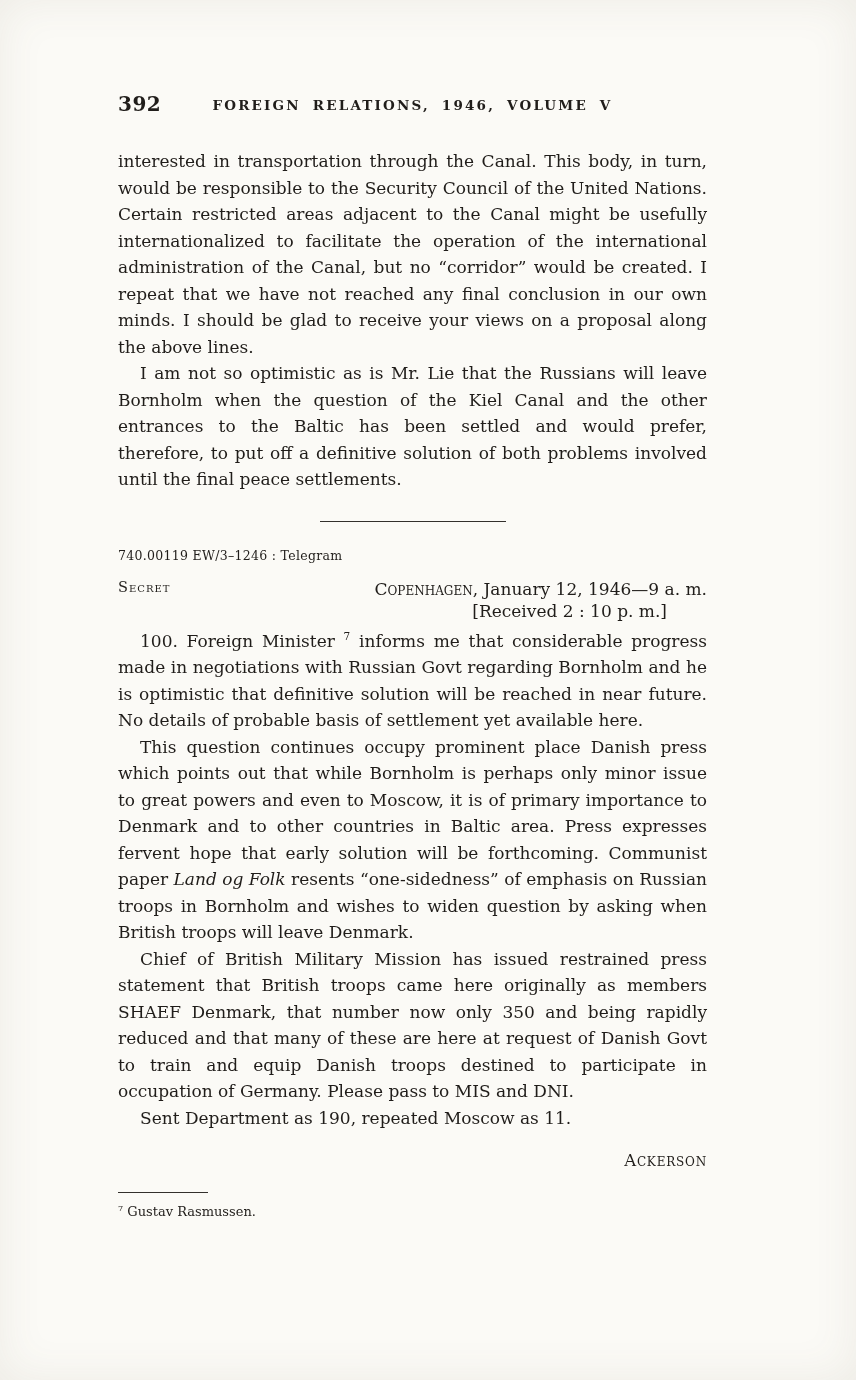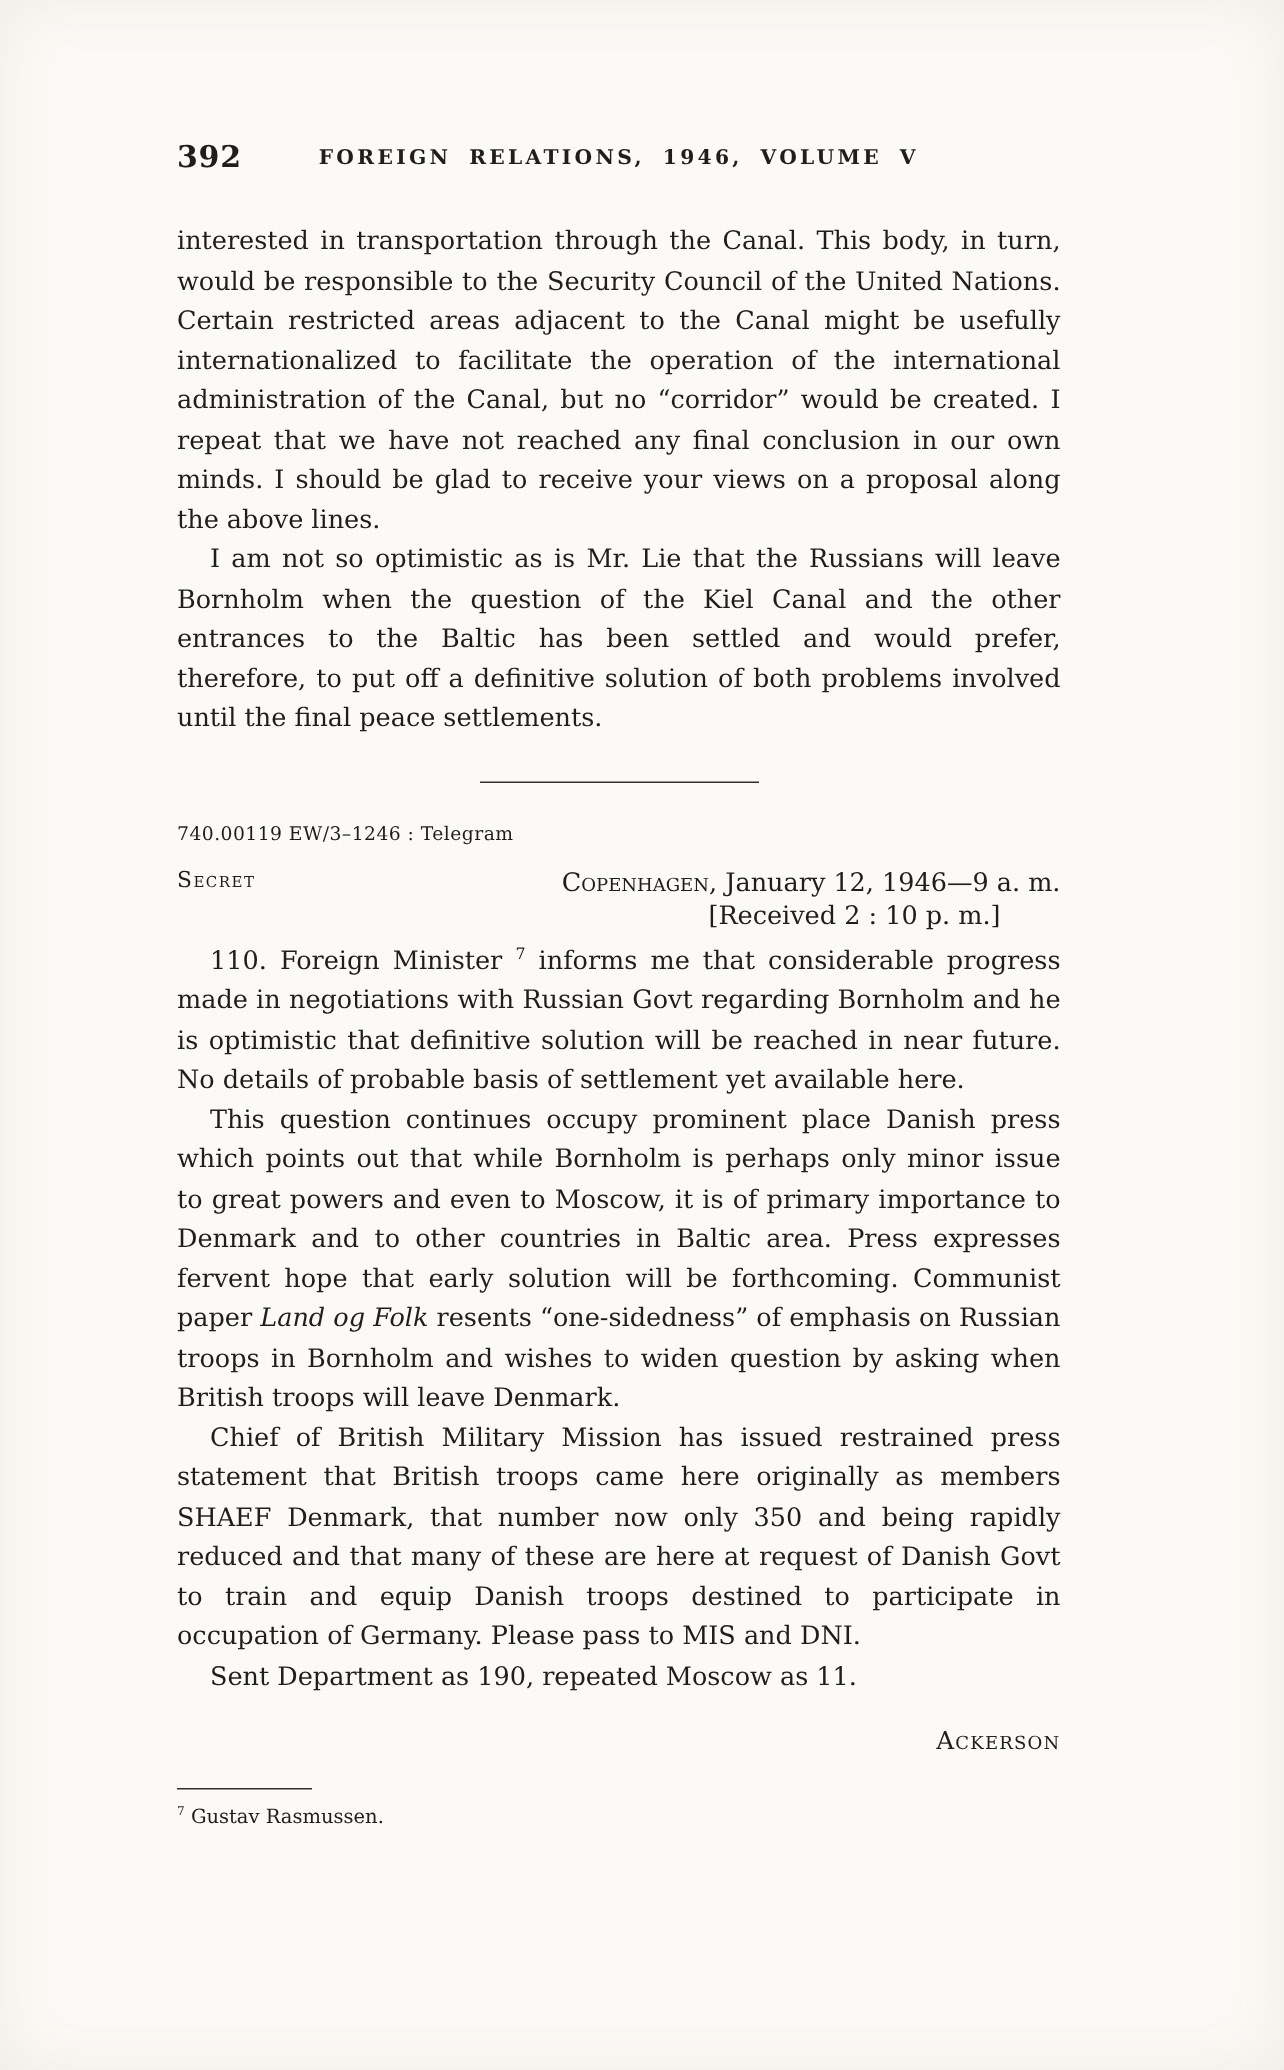--- a/index.html
+++ b/index.html
@@ -130,21 +130,21 @@
 
   <section class="doc">
     <p class="doc-ref">740.00119 EW/3–1246 : Telegram</p>
 
     <div class="dateline-row">
       <span class="classification">Secret</span>
       <span class="dateline"><span class="smallcaps">Copenhagen</span><span>, January 12, 1946—9 a. m.</span></span>
     </div>
     <p class="received">[Received 2 : 10 p. m.]</p>
 
-    <p class="para indent"><span>110. Foreign Minister </span><sup>7</sup><span> informs me that considerable progress made in negotiations with Russian Govt regarding Bornholm and he is optimistic that definitive solution will be reached in near future. No details of probable basis of settlement yet available here.</span></p>
+    <p class="para indent"><span>100. Foreign Minister </span><sup>7</sup><span> informs me that considerable progress made in negotiations with Russian Govt regarding Bornholm and he is optimistic that definitive solution will be reached in near future. No details of probable basis of settlement yet available here.</span></p>
 
     <p class="para indent"><span>This question continues occupy prominent place Danish press which points out that while Bornholm is perhaps only minor issue to great powers and even to Moscow, it is of primary importance to Denmark and to other countries in Baltic area. Press expresses fervent hope that early solution will be forthcoming. Communist paper </span><em>Land og Folk</em><span> resents “one-sidedness” of emphasis on Russian troops in Bornholm and wishes to widen question by asking when British troops will leave Denmark.</span></p>
 
     <p class="para indent">Chief of British Military Mission has issued restrained press statement that British troops came here originally as members SHAEF Denmark, that number now only 350 and being rapidly reduced and that many of these are here at request of Danish Govt to train and equip Danish troops destined to participate in occupation of Germany. Please pass to MIS and DNI.</p>
 
     <p class="para indent">Sent Department as 190, repeated Moscow as 11.</p>
 
     <p class="signature">Ackerson</p>
   </section>
 

